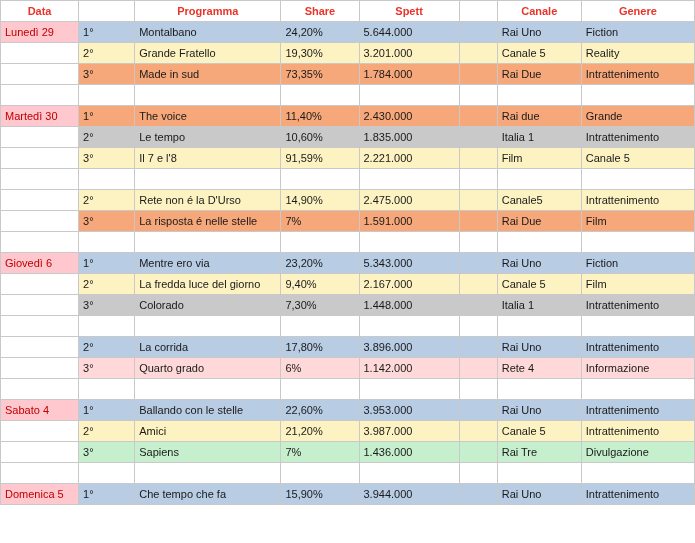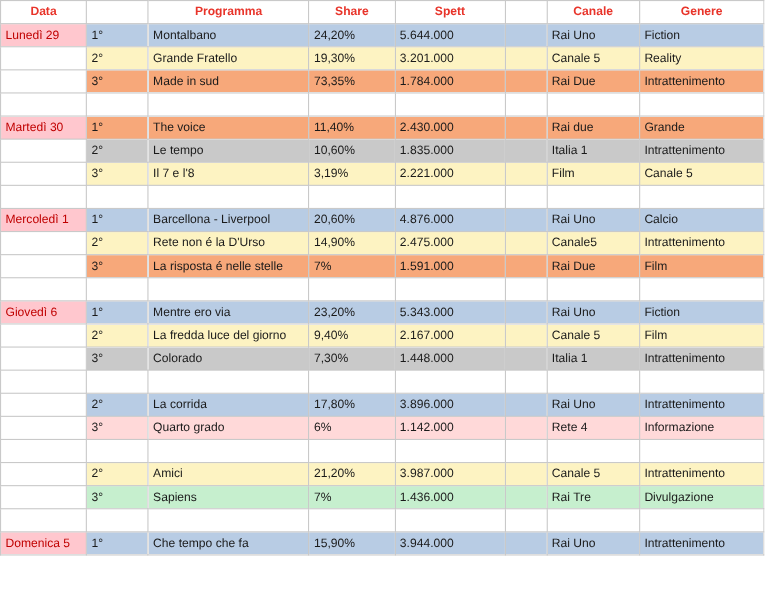--- a/index.html
+++ b/index.html
@@ -154,45 +154,35 @@
         <td class="r-gray num">10,60%</td>
         <td class="r-gray num">1.835.000</td>
         <td class="r-gray mid"></td>
         <td class="r-gray mid">Italia 1</td>
         <td class="r-gray mid">Intrattenimento</td>
       </tr>
       <tr>
         <td class="daycell empty"></td>
         <td class="r-yellow pos">3°</td>
         <td class="r-yellow prog">Il 7 e l'8</td>
-        <td class="r-yellow num">3,19%</td>
+        <td class="r-yellow num">91,59%</td>
         <td class="r-yellow num">2.221.000</td>
         <td class="r-yellow mid"></td>
         <td class="r-yellow mid">Film</td>
         <td class="r-yellow mid">Canale 5</td>
       </tr>
       <tr class="blank-row">
         <td></td>
         <td></td>
         <td></td>
         <td></td>
         <td></td>
         <td></td>
         <td></td>
         <td></td>
-      </tr>
-      <tr>
-        <td class="daycell">Mercoledì 1</td>
-        <td class="r-blue pos">1°</td>
-        <td class="r-blue prog">Barcellona - Liverpool</td>
-        <td class="r-blue num">20,60%</td>
-        <td class="r-blue num">4.876.000</td>
-        <td class="r-blue mid"></td>
-        <td class="r-blue mid">Rai Uno</td>
-        <td class="r-blue mid">Calcio</td>
       </tr>
       <tr>
         <td class="daycell empty"></td>
         <td class="r-yellow pos">2°</td>
         <td class="r-yellow prog">Rete non é la D'Urso</td>
         <td class="r-yellow num">14,90%</td>
         <td class="r-yellow num">2.475.000</td>
         <td class="r-yellow mid"></td>
         <td class="r-yellow mid">Canale5</td>
         <td class="r-yellow mid">Intrattenimento</td>
@@ -281,20 +271,30 @@
         <td></td>
         <td></td>
         <td></td>
         <td></td>
         <td></td>
         <td></td>
         <td></td>
         <td></td>
       </tr>
       <tr>
+        <td class="daycell">Sabato 4</td>
+        <td class="r-blue pos">1°</td>
+        <td class="r-blue prog">Ballando con le stelle</td>
+        <td class="r-blue num">22,60%</td>
+        <td class="r-blue num">3.953.000</td>
+        <td class="r-blue mid"></td>
+        <td class="r-blue mid">Rai Uno</td>
+        <td class="r-blue mid">Intrattenimento</td>
+      </tr>
+      <tr>
         <td class="daycell empty"></td>
         <td class="r-yellow pos">2°</td>
         <td class="r-yellow prog">Amici</td>
         <td class="r-yellow num">21,20%</td>
         <td class="r-yellow num">3.987.000</td>
         <td class="r-yellow mid"></td>
         <td class="r-yellow mid">Canale 5</td>
         <td class="r-yellow mid">Intrattenimento</td>
       </tr>
       <tr>

